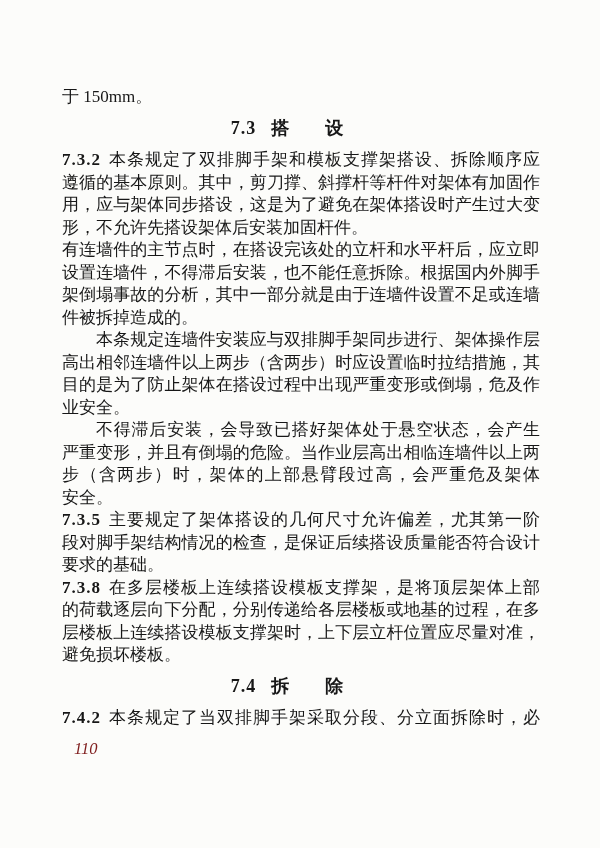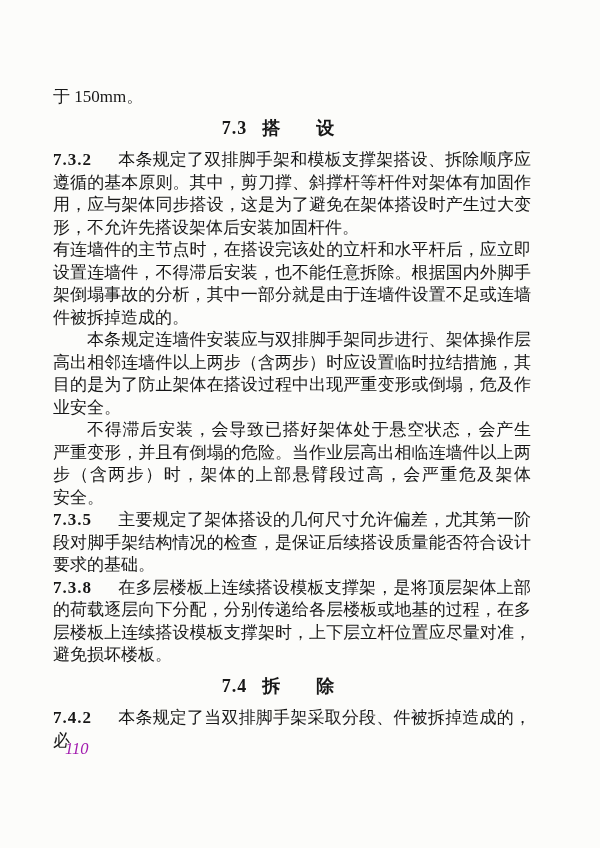--- a/index.html
+++ b/index.html
@@ -11,40 +11,40 @@
     position: relative;
     width: 600px;
     height: 848px;
     background: #fcfcfa;
     overflow: hidden;
     font-family: "Liberation Serif", "DejaVu Serif", serif;
     color: #171717;
   }
   .content {
     position: absolute;
-    left: 53px;
+    left: 62px;
     top: 86px;
     width: 478px;
   }
   .ln {
     font-size: 17px;
     line-height: 22.5px;
     height: 22.5px;
     text-align: left;
   }
   .just {
     text-align: justify;
     text-align-last: justify;
   }
   .ind {
     text-indent: 34px;
   }
   .cnum {
     font-weight: bold;
-    margin-right: 26px;
+    margin-right: 7px;
     letter-spacing: 1px;
   }
   .cnum:empty { display: none; margin: 0; }
   .heading {
     font-size: 18px;
     font-weight: bold;
     line-height: 22.5px;
     height: 22.5px;
     text-align: center;
     margin-top: 8px;
@@ -54,21 +54,21 @@
   .heading .h-num {
     margin-right: 15px;
     letter-spacing: 1px;
   }
   .pagenum {
     margin-top: 9px;
     margin-left: 12px;
     font-style: italic;
     font-size: 16.5px;
     line-height: 20px;
-    color: #a21caf;
+    color: #7f1d1d;
   }
 </style>
 </head>
 <body>
 
 <div class="page">
   <div class="content">
 
     <div class="ln"><span>于 150mm。</span></div>
 
@@ -93,18 +93,18 @@
     <div class="ln just"><span class="cnum">7.3.5</span><span>主要规定了架体搭设的几何尺寸允许偏差，尤其第一阶</span></div>
     <div class="ln just"><span>段对脚手架结构情况的检查，是保证后续搭设质量能否符合设计</span></div>
     <div class="ln"><span>要求的基础。</span></div>
     <div class="ln just"><span class="cnum">7.3.8</span><span>在多层楼板上连续搭设模板支撑架，是将顶层架体上部</span></div>
     <div class="ln just"><span>的荷载逐层向下分配，分别传递给各层楼板或地基的过程，在多</span></div>
     <div class="ln just"><span>层楼板上连续搭设模板支撑架时，上下层立杆位置应尽量对准，</span></div>
     <div class="ln"><span>避免损坏楼板。</span></div>
 
     <div class="heading"><span class="h-num">7.4</span><span class="h-title">拆　　除</span></div>
 
-    <div class="ln just"><span class="cnum">7.4.2</span><span>本条规定了当双排脚手架采取分段、件被拆掉造成的，必</span></div>
+    <div class="ln just"><span class="cnum">7.4.2</span><span>本条规定了当双排脚手架采取分段、分立面拆除时，必</span></div>
 
     <div class="pagenum">110</div>
 
   </div>
 </div>
 
 </body></html>

